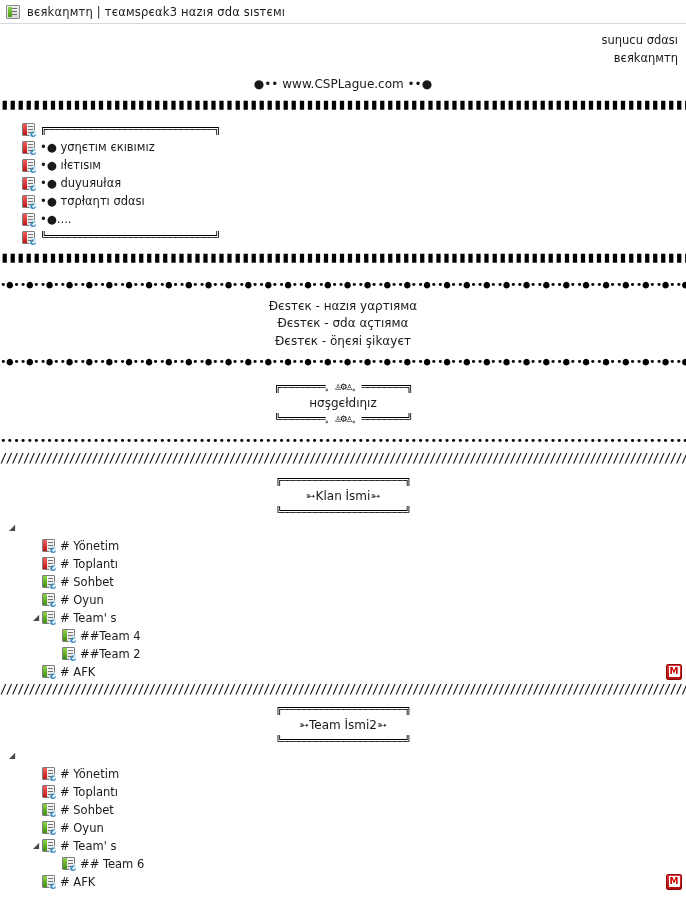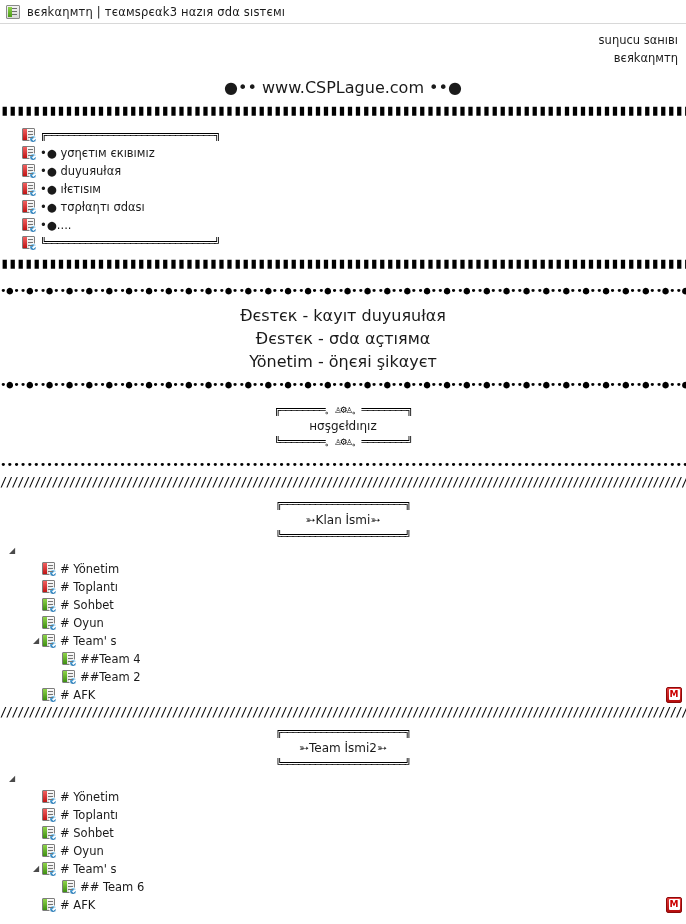--- a/index.html
+++ b/index.html
@@ -33,21 +33,21 @@
     background:#6e6e6e; box-shadow:0 3px 0 #6e6e6e, 0 6px 0 #6e6e6e;
   }
   .title-text { font-size:11.5px; letter-spacing:.2px; white-space:nowrap; }
 
   .owner-block {
     text-align:right; padding:8px 8px 0 0; line-height:1.55;
     font-size:11.5px;
   }
 
   
-  .ctr { text-align:center; font-size:16px; line-height:1.45; white-space:nowrap; }
+  .ctr { text-align:center; font-size:12px; line-height:1.45; white-space:nowrap; }
 
   
   .rule {
     white-space:nowrap; overflow:hidden;
     font-family:"DejaVu Sans Mono", monospace;
     letter-spacing:-0.5px;
     line-height:1;
     width:100%;
   }
   .rule-black { font-size:15px; color:#000; letter-spacing:-1px; }
@@ -131,21 +131,21 @@
 <body>
 
 <div class="page">
 
   <div class="titlebar">
     <span class="server-icon"></span>
     <span class="title-text">вєяkαηмтη | тєαмsρєαk3 нαzıя σdα sısтємı</span>
   </div>
 
   <div class="owner-block">
-    <div>suηucu sαнıвı</div>
+    <div>suηucu σdαsı</div>
     <div>вєяkαηмтη</div>
   </div>
 
   <div class="sp8"></div>
 
   <div class="ctr">●•• www.CSPLague.com ••●</div>
   <div class="sp4"></div>
   <div class="rule rule-black">▮▮▮▮▮▮▮▮▮▮▮▮▮▮▮▮▮▮▮▮▮▮▮▮▮▮▮▮▮▮▮▮▮▮▮▮▮▮▮▮▮▮▮▮▮▮▮▮▮▮▮▮▮▮▮▮▮▮▮▮▮▮▮▮▮▮▮▮▮▮▮▮▮▮▮▮▮▮▮▮▮▮▮▮▮▮▮▮▮▮▮▮▮▮</div>
 
   <div class="sp8"></div>
@@ -167,29 +167,29 @@
         </span>
       <span class="chan-label">•● yσηєтıм єкıвıмız</span>
     </div>
 
 
     <div class="chan-row">
       <span class="tw" style="width:22px"></span>
       <span class="ch-ico red">
           <i class="pencil"></i>
         </span>
+      <span class="chan-label">•● ıłєтısıм</span>
+    </div>
+
+    <div class="chan-row">
+      <span class="tw" style="width:22px"></span>
+      <span class="ch-ico red">
+          <i class="pencil"></i>
+        </span>
       <span class="chan-label">•● duyuяułαя</span>
-    </div>
-
-    <div class="chan-row">
-      <span class="tw" style="width:22px"></span>
-      <span class="ch-ico red">
-          <i class="pencil"></i>
-        </span>
-      <span class="chan-label">•● ıłєтısıм</span>
     </div>
 
     <div class="chan-row">
       <span class="tw" style="width:22px"></span>
       <span class="ch-ico red">
           <i class="pencil"></i>
         </span>
       <span class="chan-label">•● тσρłαηтı σdαsı</span>
     </div>
 
@@ -210,23 +210,23 @@
     </div>
   </div>
 
   <div class="sp4"></div>
   <div class="rule rule-black">▮▮▮▮▮▮▮▮▮▮▮▮▮▮▮▮▮▮▮▮▮▮▮▮▮▮▮▮▮▮▮▮▮▮▮▮▮▮▮▮▮▮▮▮▮▮▮▮▮▮▮▮▮▮▮▮▮▮▮▮▮▮▮▮▮▮▮▮▮▮▮▮▮▮▮▮▮▮▮▮▮▮▮▮▮▮▮▮▮▮▮▮▮▮</div>
 
   <div class="sp14"></div>
 
   <div class="rule rule-dotdash">•●••●••●••●••●••●••●••●••●••●••●••●••●••●••●••●••●••●••●••●••●••●••●••●••●••●••●••●••●••●••●••●••●••●••●••●••●••●••●••●••●••●••●••●••●••●••●••●••●</div>
   <div class="sp8"></div>
-  <div class="ctr">Ðєsтєк - kαyıт duyuяułαя</div>
+  <div class="ctr">Ðєsтєк - нαzıя yαρтıямα</div>
   <div class="ctr">Ðєsтєк - σdα αçтıямα</div>
-  <div class="ctr">Yönetim - öηєяi şikαyєт</div>
+  <div class="ctr">Ðєsтєк - öηєяi şikαyєт</div>
   <div class="sp6"></div>
   <div class="rule rule-dotdash">•●••●••●••●••●••●••●••●••●••●••●••●••●••●••●••●••●••●••●••●••●••●••●••●••●••●••●••●••●••●••●••●••●••●••●••●••●••●••●••●••●••●••●••●••●••●••●••●••●</div>
 
   <div class="sp14"></div>
 
   <div class="frame-box">
     <div class="frame-line">╔════════。♙⚙♙。════════╗</div>
     <div class="frame-mid">нσşgєłdıηız</div>
     <div class="frame-line">╚════════。♙⚙♙。════════╝</div>
   </div>

